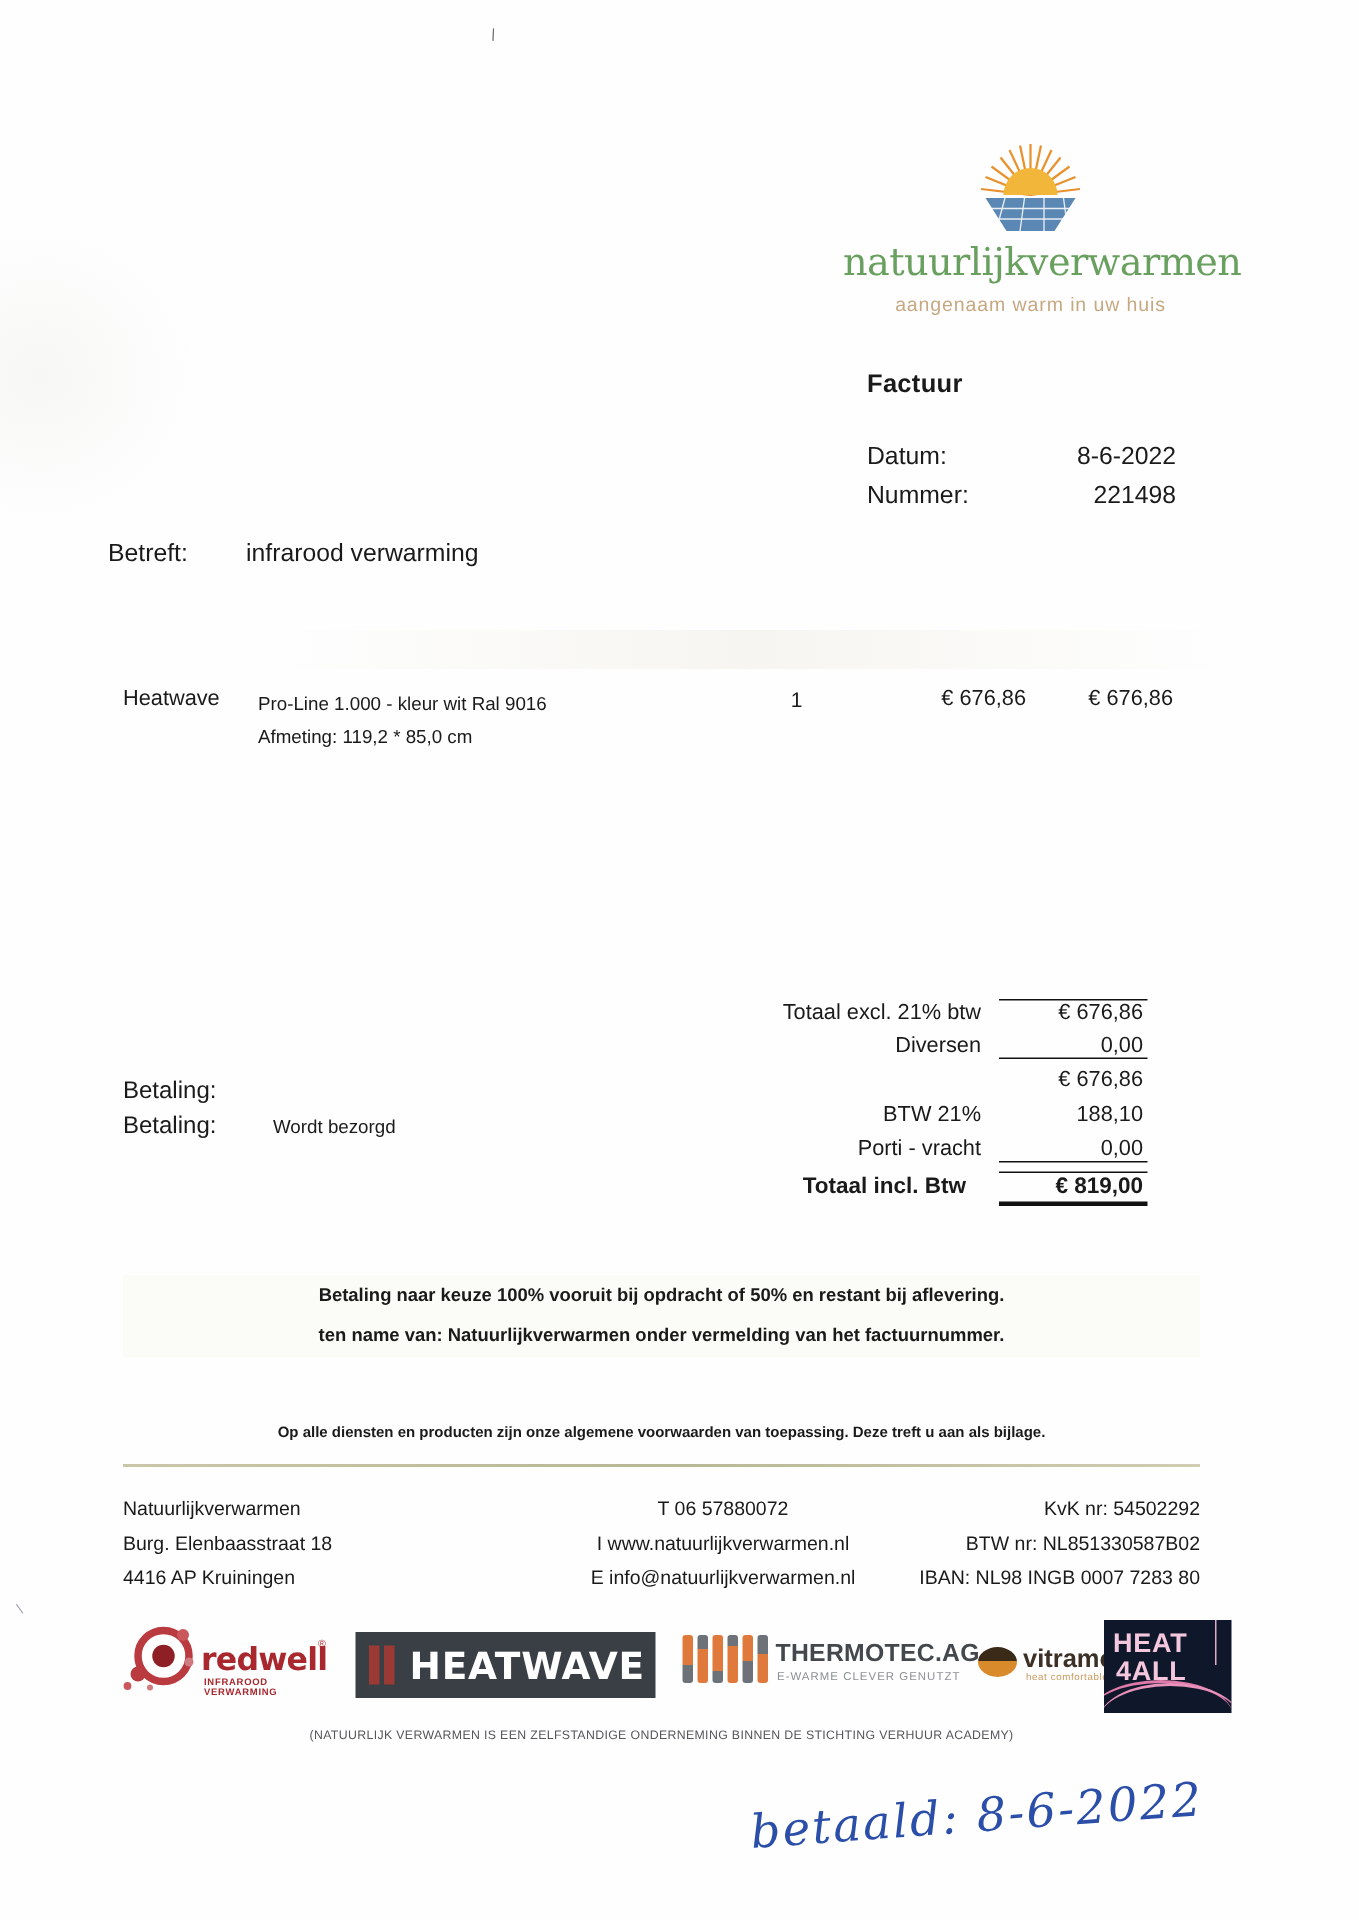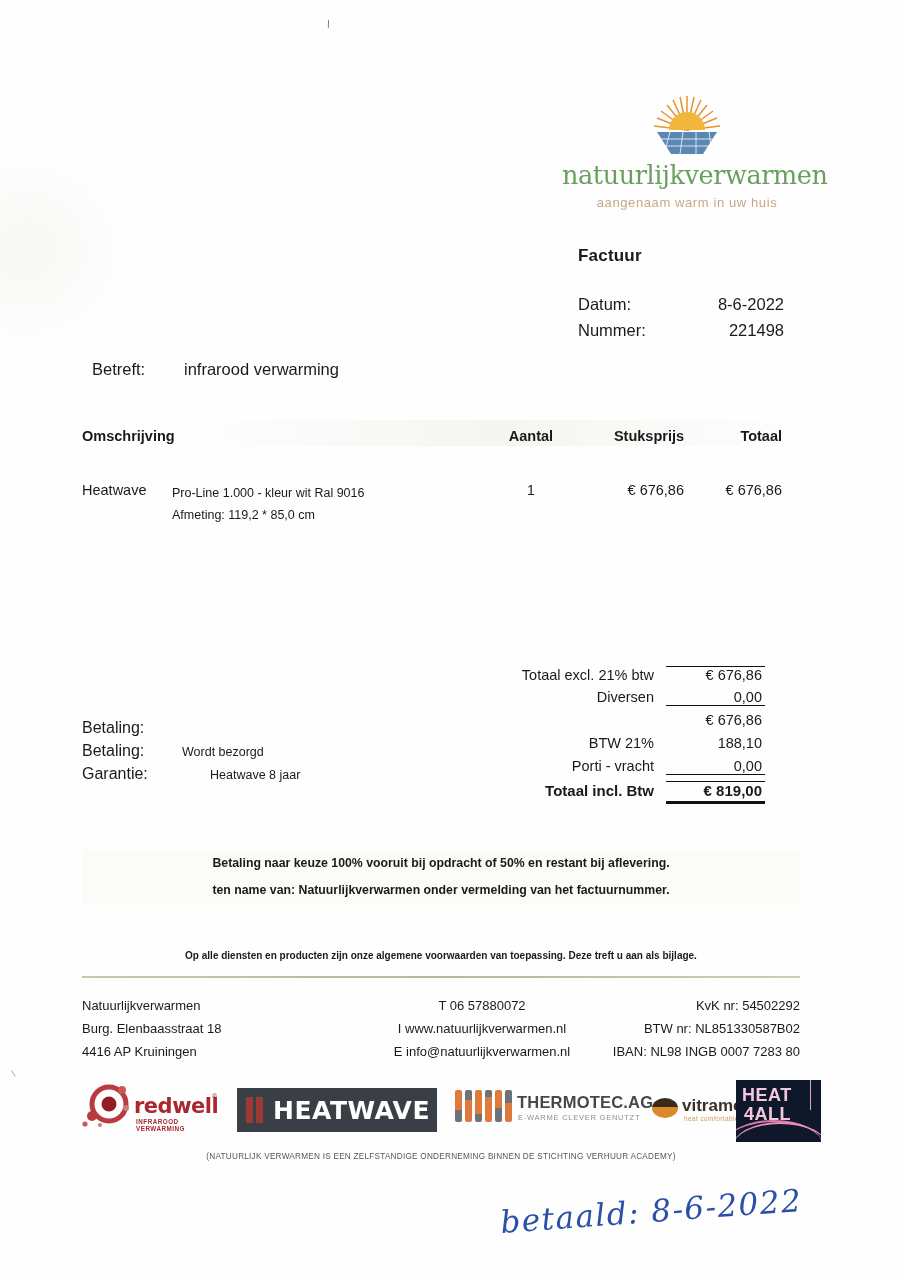--- a/index.html
+++ b/index.html
@@ -86,21 +86,21 @@
   .meta-row {
     display: flex;
     line-height: 1.55;
   }
   .meta-label { width: 118px; }
   .meta-value { flex: 1; text-align: right; padding-right: 24px; }
 
   
   .betreft {
     position: absolute;
-    left: 92px; top: 360px;
+    left: 72px; top: 360px;
     font-size: 16.5px;
     display: flex;
   }
   .betreft-label { width: 92px; }
 
   
   .tbl {
     position: absolute;
     left: 82px; top: 428px;
     width: 718px;
@@ -161,21 +161,21 @@
     text-align: right;
     padding-right: 12px;
   }
   .tot-amt {
     width: 96px;
     text-align: right;
     padding-right: 3px;
   }
   .tot-amt.ruled-top { border-top: 1.6px solid #111; }
   .tot-amt.ruled-bot { border-bottom: 1.3px solid #111; }
-  .tot-row.grand { font-weight: bold; font-size: 15px; }
+  .tot-row.grand { font-weight: bold; font-size: 15px; gap: 10px; }
   .tot-amt.grand-box {
     border-top: 1.3px solid #111;
     border-bottom: 3px solid #111;
     padding-bottom: 2px;
   }
 
   
   .payinfo {
     position: absolute;
     left: 82px; top: 716px;
@@ -402,26 +402,20 @@
       <span class="meta-value">221498</span>
     </div>
   </div>
 
   <div class="betreft">
     <span class="betreft-label">Betreft:</span>
     <span>infrarood verwarming</span>
   </div>
 
   <div class="tbl">
-    <div class="tbl-head">
-      <span class="c-omschrijving">Omschrijving</span>
-      <span class="c-aantal">Aantal</span>
-      <span class="c-stuks">Stuksprijs</span>
-      <span class="c-totaal">Totaal</span>
-    </div>
 
     <div class="tbl-row">
       <span class="item-name">Heatwave</span>
       <span class="item-desc">
         <span>Pro-Line 1.000 - kleur wit Ral 9016</span><br>
         <span>Afmeting: 119,2 * 85,0 cm</span>
       </span>
       <span class="item-qty">1</span>
       <span class="item-unit">€ 676,86</span>
       <span class="item-tot">€ 676,86</span>
@@ -456,24 +450,20 @@
   </div>
 
   <div class="payinfo">
     <div class="payinfo-row">
       <span class="payinfo-label">Betaling:</span>
       <span class="payinfo-val"></span>
     </div>
     <div class="payinfo-row">
       <span class="payinfo-label">Betaling:</span>
       <span class="payinfo-val">Wordt bezorgd</span>
-    </div>
-    <div class="payinfo-row">
-      <span class="payinfo-label">Garantie:</span>
-      <span class="payinfo-val indent">Heatwave 8 jaar</span>
     </div>
   </div>
 
   <div class="terms">
     <div>Betaling naar keuze 100% vooruit bij opdracht of 50% en restant bij aflevering.</div>
     <div>ten name van: Natuurlijkverwarmen onder vermelding van het factuurnummer.</div>
   </div>
 
   <div class="legal">Op alle diensten en producten zijn onze algemene voorwaarden van toepassing. Deze treft u aan als bijlage.</div>
   <div class="divider"></div>

